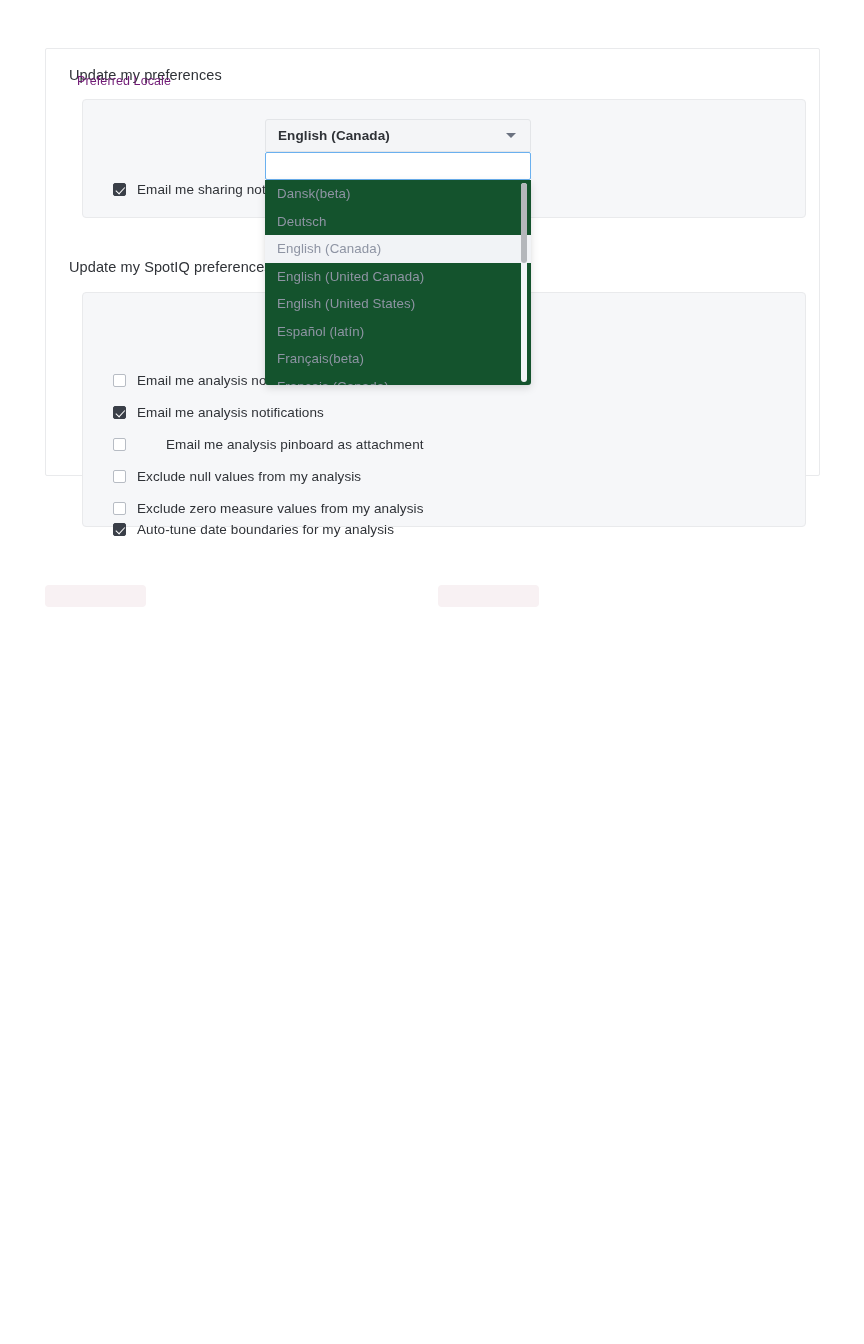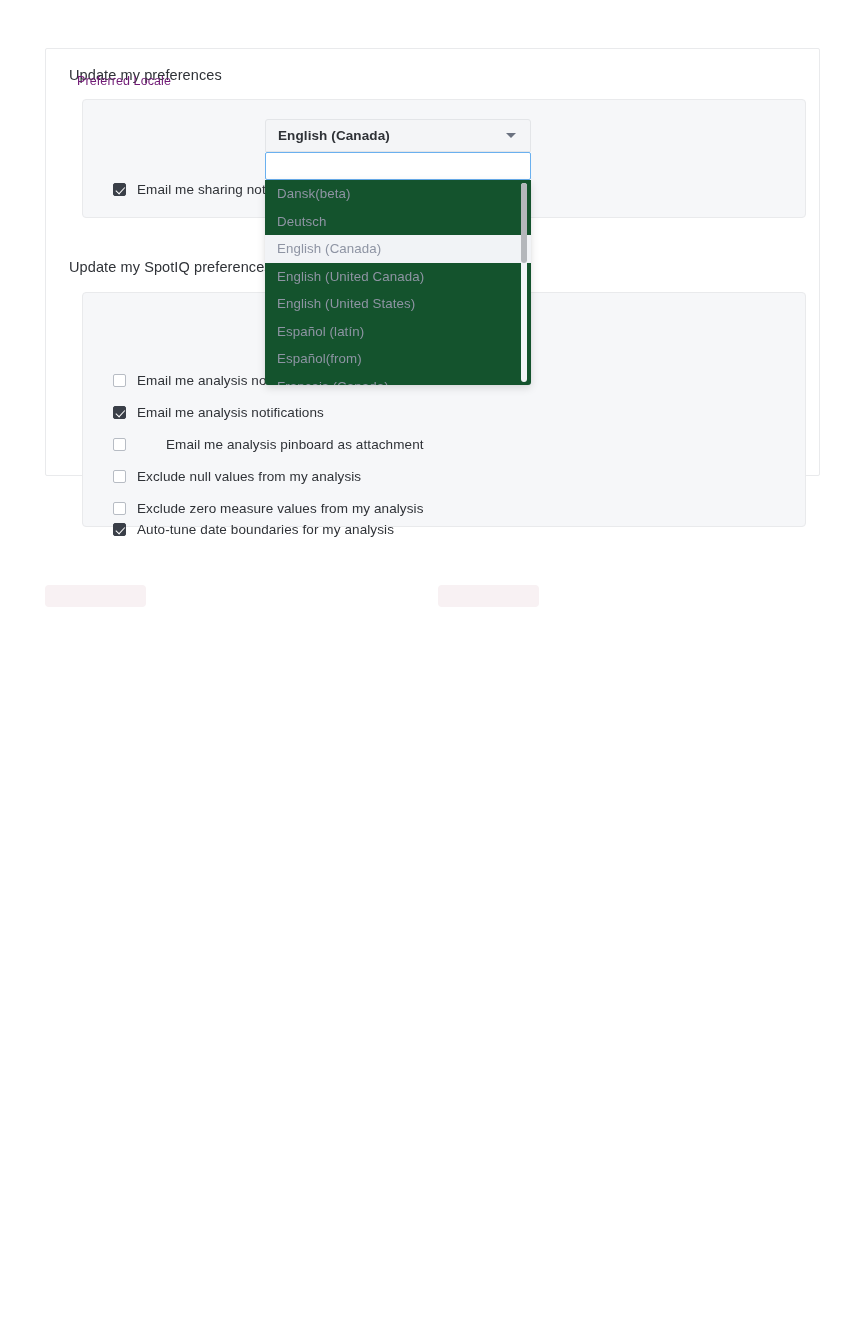--- a/index.html
+++ b/index.html
@@ -317,21 +317,21 @@
     </div>
 
     <div class="dd-list">
 
       <div class="dd-opt">Dansk(beta)</div>
       <div class="dd-opt">Deutsch</div>
       <div class="dd-opt selected">English (Canada)</div>
       <div class="dd-opt">English (United Canada)</div>
       <div class="dd-opt">English (United States)</div>
       <div class="dd-opt">Español (latín)</div>
-      <div class="dd-opt">Español(from)</div>
+      <div class="dd-opt">Français(beta)</div>
       <div class="dd-opt">Français (Canada)</div>
 
       <div class="dd-scroll-track"></div>
       <div class="dd-scroll-thumb"></div>
     </div>
   </div>
 
   <div class="skeleton skeleton-left"></div>
   <div class="skeleton skeleton-right"></div>
 

